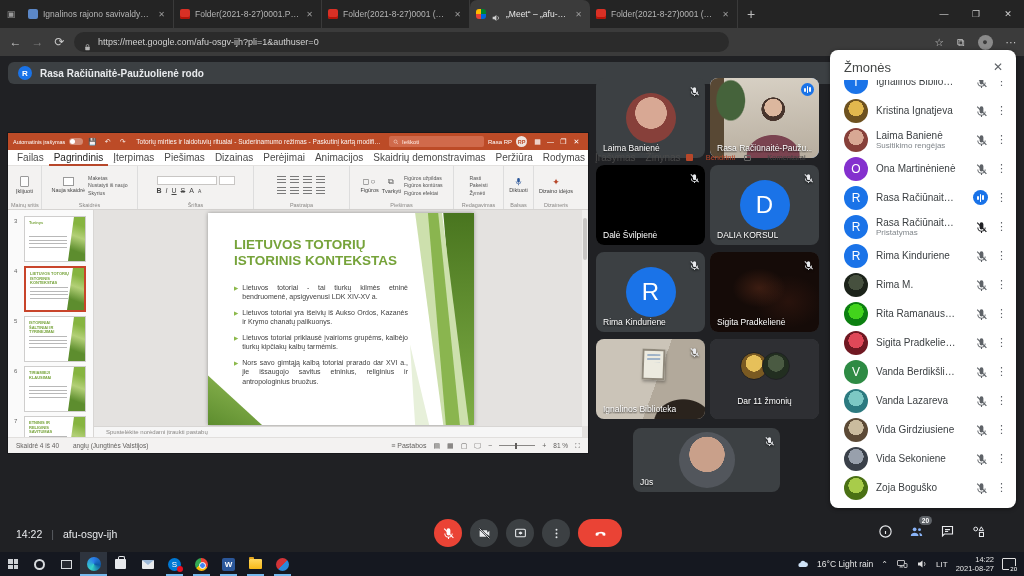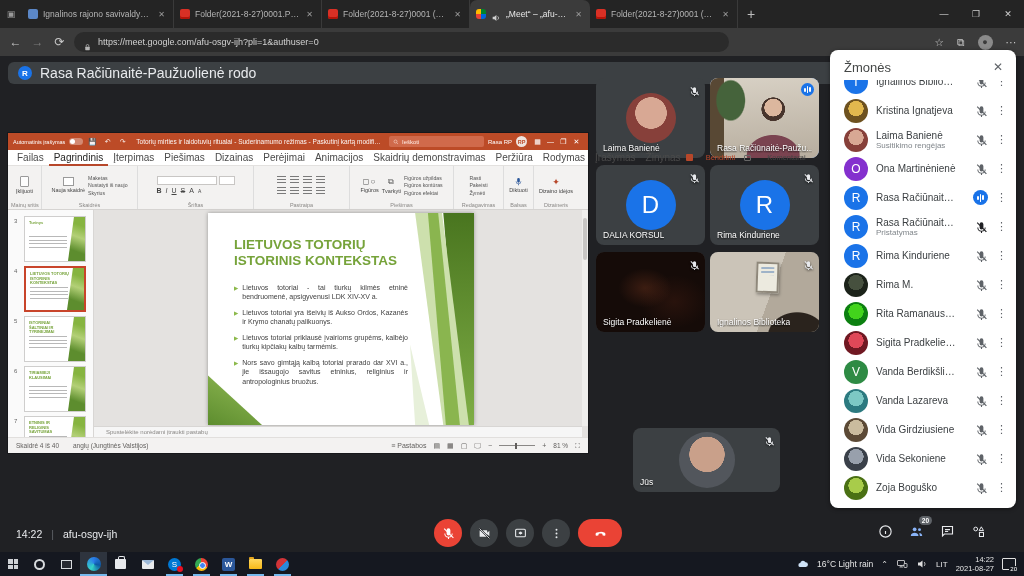--- a/index.html
+++ b/index.html
@@ -31,21 +31,21 @@
   .urlpill{width:655px;height:20px;background:#2b2b2b;border-radius:10px;display:flex;align-items:center;padding:0 9px;gap:6px}
   .lockic{width:9px;height:9px;color:#b5b5b5;flex:none}
   .url{font-size:9px;color:#d2d2d2;white-space:nowrap;overflow:hidden}
   .abar-right{margin-left:auto;display:flex;align-items:center;gap:13px;color:#c8c8c8;font-size:10.5px}
   .avatar-br{width:15px;height:15px;border-radius:50%;background:#8a8a8a;display:flex;align-items:center;justify-content:center;color:#3b3b3b;font-size:9px}
 
   
   .meet{position:absolute;top:56px;left:0;width:1024px;height:496px;background:#202124}
   .banner{position:absolute;left:8px;top:6px;width:1000px;height:22px;background:#3c4043;border-radius:6px;display:flex;align-items:center;gap:8px;padding:0 10px;z-index:2}
   .banner-av{width:14px;height:14px;border-radius:50%;background:#1a73e8;color:#fff;font-size:8px;display:flex;align-items:center;justify-content:center;font-weight:bold;flex:none}
-  .banner-txt{color:#e8eaed;font-size:14px;font-weight:400}
+  .banner-txt{color:#e8eaed;font-size:10px;font-weight:700}
 
   
   .tiles{position:absolute;left:596px;top:22px;display:grid;grid-template-columns:109px 109px;grid-auto-rows:80px;gap:7px 5px;z-index:3}
   .tile{position:relative;border-radius:8px;overflow:hidden;background:#3c4043}
   .tile.active-speaker{box-shadow:0 0 0 2px #8ab4f8 inset}
   .tinner{position:absolute;inset:0}
   .tname{position:absolute;left:7px;bottom:5px;color:#fff;font-size:8.5px;font-weight:500;text-shadow:0 1px 2px rgba(0,0,0,.9);white-space:nowrap;overflow:hidden;max-width:95px;z-index:2}
   .tile.center-name .tname{left:50%;transform:translateX(-50%);bottom:13px;max-width:100px}
   .tmic{position:absolute;top:5px;right:5px;width:11px;height:11px;color:#e8eaed;filter:drop-shadow(0 1px 1px rgba(0,0,0,.7));z-index:2}
   .tmic svg{width:100%;height:100%}
@@ -589,20 +589,29 @@
         <div class="tile active-speaker">
     <div class="tinner k-rasa"></div>
     <span class="tname">Rasa Račiūnaitė-Paužu...</span>
     <span class="speakchip">
             <i></i>
             <i></i>
             <i></i>
           </span>
   </div>
         <div class="tile">
+    <div class="tinner k-black"></div>
+    <span class="tname">Dalė Švilpienė</span>
+    <span class="tmic"><svg viewBox="0 0 24 24" fill="none">
+              <path fill="currentColor" d="M12 15.5a3.5 3.5 0 0 0 3.5-3.5V6a3.5 3.5 0 1 0-7 0v6a3.5 3.5 0 0 0 3.5 3.5z"></path>
+              <path fill="currentColor" d="M17.9 12a5.9 5.9 0 0 1-11.8 0H4.3a7.7 7.7 0 0 0 6.7 7.6V22h2v-2.4a7.7 7.7 0 0 0 6.7-7.6h-1.8z"></path>
+              <path stroke="currentColor" stroke-width="2.2" d="M4 3l17 17"></path>
+            </svg></span>
+  </div>
+        <div class="tile">
     <div class="tinner">
             <div class="tletter">D</div>
           </div>
     <span class="tname">DALIA KORSUL</span>
     <span class="tmic"><svg viewBox="0 0 24 24" fill="none">
               <path fill="currentColor" d="M12 15.5a3.5 3.5 0 0 0 3.5-3.5V6a3.5 3.5 0 1 0-7 0v6a3.5 3.5 0 0 0 3.5 3.5z"></path>
               <path fill="currentColor" d="M17.9 12a5.9 5.9 0 0 1-11.8 0H4.3a7.7 7.7 0 0 0 6.7 7.6V22h2v-2.4a7.7 7.7 0 0 0 6.7-7.6h-1.8z"></path>
               <path stroke="currentColor" stroke-width="2.2" d="M4 3l17 17"></path>
             </svg></span>
   </div>
@@ -629,20 +638,30 @@
         <div class="tile">
     <div class="tinner k-room">
             <div class="frame"></div>
           </div>
     <span class="tname">Ignalinos Biblioteka</span>
     <span class="tmic"><svg viewBox="0 0 24 24" fill="none">
               <path fill="currentColor" d="M12 15.5a3.5 3.5 0 0 0 3.5-3.5V6a3.5 3.5 0 1 0-7 0v6a3.5 3.5 0 0 0 3.5 3.5z"></path>
               <path fill="currentColor" d="M17.9 12a5.9 5.9 0 0 1-11.8 0H4.3a7.7 7.7 0 0 0 6.7 7.6V22h2v-2.4a7.7 7.7 0 0 0 6.7-7.6h-1.8z"></path>
               <path stroke="currentColor" stroke-width="2.2" d="M4 3l17 17"></path>
             </svg></span>
+  </div>
+        <div class="tile center-name">
+    <div class="tinner k-ov">
+            <div class="ovwrap">
+              <span class="ovav" style="background: radial-gradient(circle at 50% 40%, rgb(230, 192, 90) 0px, rgb(230, 192, 90) 40%, rgb(122, 90, 34) 41%, rgb(122, 90, 34) 100%);"></span>
+              <span class="ovav" style="background: radial-gradient(circle at 50% 40%, rgb(74, 90, 66) 0px, rgb(74, 90, 66) 40%, rgb(34, 46, 32) 41%, rgb(34, 46, 32) 100%);"></span>
+            </div>
+          </div>
+    <span class="tname">Dar 11 žmonių</span>
+
   </div>
       </div>
     <div class="jus" id="jus">
         <div class="tile">
     <div class="tinner">
             <div class="tavatar" style="background: radial-gradient(circle at 50% 40%, rgb(201, 160, 138) 0px, rgb(201, 160, 138) 40%, rgb(82, 86, 92) 41%, rgb(82, 86, 92) 100%);"></div>
           </div>
     <span class="tname">Jūs</span>
     <span class="tmic"><svg viewBox="0 0 24 24" fill="none">
               <path fill="currentColor" d="M12 15.5a3.5 3.5 0 0 0 3.5-3.5V6a3.5 3.5 0 1 0-7 0v6a3.5 3.5 0 0 0 3.5 3.5z"></path>

